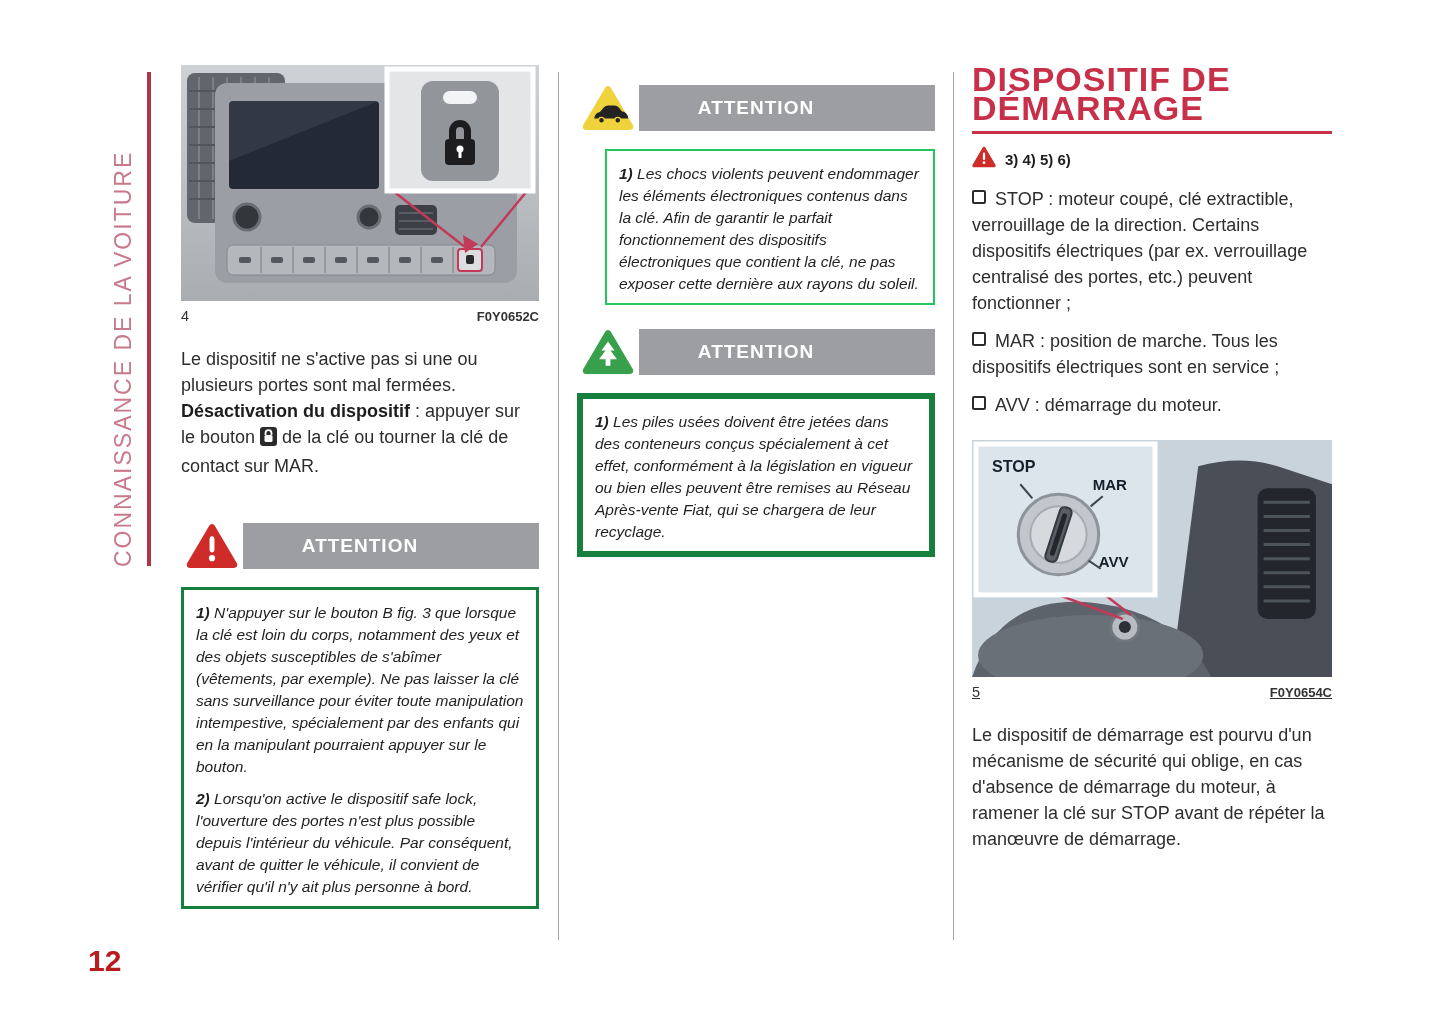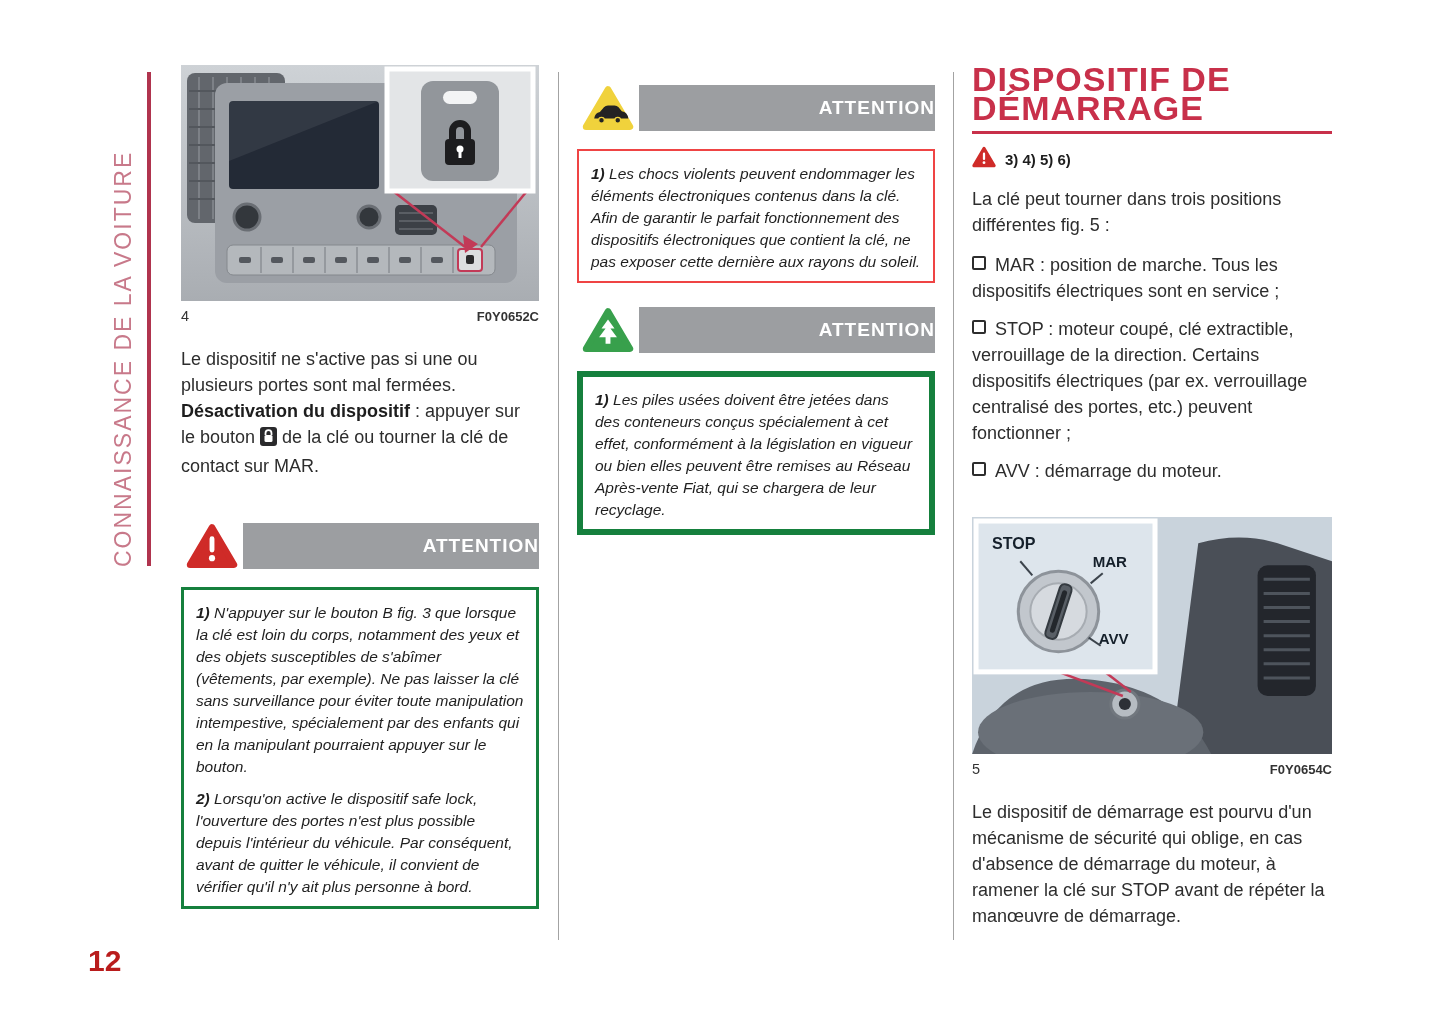--- a/index.html
+++ b/index.html
@@ -27,41 +27,41 @@
   .figure svg{display:block;width:100%;height:auto;}
   .fig-caption{display:flex;justify-content:space-between;align-items:baseline;margin-top:7px;}
   .fig-num{font-size:14.5px;color:#333;}
   .fig-code{font-size:13px;font-weight:bold;color:#333;}
   
   .body-text{font-size:18px;line-height:26px;color:#2d2d2d;}
   .body-text b{color:#1d1d1d;}
   #col1 .body-text{margin-top:22px;}
   .lock-chip{display:inline-block;vertical-align:-3px;}
   
-  .att-header{position:relative;height:46px;background:#9c9ea1;display:flex;align-items:center;justify-content:flex-end;}
+  .att-header{position:relative;height:46px;background:#9c9ea1;display:flex;align-items:center;justify-content:center;}
   .att-title{color:#ffffff;font-weight:bold;font-size:19px;letter-spacing:1px;}
   .att-icon{position:absolute;left:0;top:50%;transform:translateY(-50%);width:62px;height:54px;background:#ffffff;display:flex;align-items:center;justify-content:center;}
   .att-box{border:3px solid #15803d;padding:12px 12px 8px 12px;margin-top:18px;
     font-style:italic;font-size:15.5px;line-height:22px;color:#1f1f1f;}
   .att-box p{margin:0 0 10px 0;}
   .att-box p:last-child{margin-bottom:0;}
   .att-num{font-weight:bold;}
-  .att-box.yellow{border:2px solid #ef4444;}
+  .att-box.yellow{border:2px solid #22c55e;margin-left:28px;}
   .att-box.green{border:6px solid #15803d;}
   #col1 .att-header{margin-top:44px;}
   #col2 .att-header.first{margin-top:20px;}
   #col2 .att-header.second{margin-top:24px;}
   
   .h1{color:#c8304a;font-weight:bold;font-size:34px;line-height:29px;letter-spacing:1px;}
   .h-rule{height:3px;background:#c8304a;margin:8px 0 12px 0;}
   .refs{display:flex;align-items:center;gap:9px;margin:2px 0 14px 0;}
   .refs .nums{font-weight:bold;font-size:15px;color:#1d1d1d;}
   .bullet{font-size:18px;line-height:26px;margin:0 0 12px 0;}
   .sq{display:inline-block;width:10px;height:10px;border:2.5px solid #2d2d2d;border-radius:2px;margin-right:9px;transform:translateY(-1px);}
-  #col3 .figure{margin-top:33px;}
+  #col3 .figure{margin-top:22px;text-decoration:underline;}
   .closing{margin-top:22px;}
 </style>
 </head>
 <body>
 
 <div class="side-label">CONNAISSANCE DE LA VOITURE</div>
 <div class="side-rule"></div>
 <div class="page-num">12</div>
 
 <div class="vdiv" id="vdiv1"></div>
@@ -224,24 +224,23 @@
     <span>
       <svg width="24" height="22" viewBox="0 0 64 58">
         <polygon points="32,6 59,52 5,52" fill="#cf2b28" stroke="#cf2b28" stroke-width="8" stroke-linejoin="round"></polygon>
         <rect x="29" y="17" width="6" height="20" rx="3" fill="#ffffff"></rect>
         <circle cx="32" cy="44" r="3.8" fill="#ffffff"></circle>
       </svg>
     </span>
     <span class="nums">3) 4) 5) 6)</span>
   </div>
 
-  <p class="body-text" style="margin:0 0 14px 0;">La clé peut tourner dans trois positions différentes fig. 5 :</p>
-
+
+  <p class="bullet"><span class="sq"></span><span>STOP : moteur coupé, clé extractible, verrouillage de la direction. Certains dispositifs électriques (par ex. verrouillage centralisé des portes, etc.) peuvent fonctionner ;</span></p>
   <p class="bullet"><span class="sq"></span><span>MAR : position de marche. Tous les dispositifs électriques sont en service ;</span></p>
-  <p class="bullet"><span class="sq"></span><span>STOP : moteur coupé, clé extractible, verrouillage de la direction. Certains dispositifs électriques (par ex. verrouillage centralisé des portes, etc.) peuvent fonctionner ;</span></p>
   <p class="bullet"><span class="sq"></span><span>AVV : démarrage du moteur.</span></p>
 
   <div class="figure">
     <svg viewBox="0 0 358 236" aria-hidden="true">
       <rect width="358" height="236" fill="#c9d3dc"></rect>
 
       <path d="M225 26 q45 -12 85 2 l48 16 v192 h-160 z" fill="#4a4f57"></path>
       <g>
         <rect x="284" y="48" width="58" height="130" rx="10" fill="#23262c"></rect>
         <g stroke="#4e545c" stroke-width="3">

